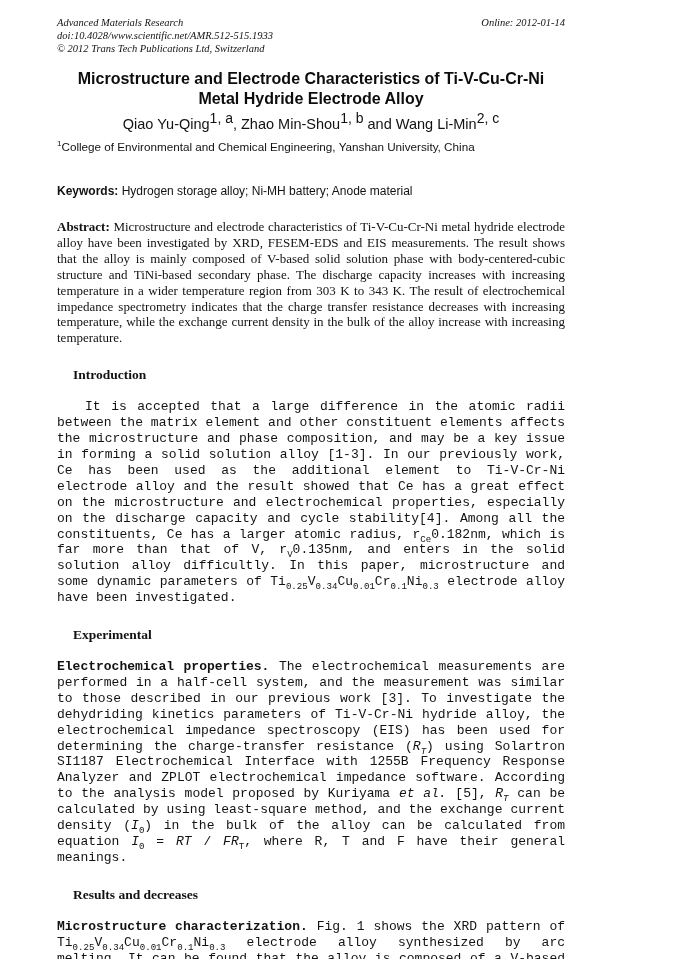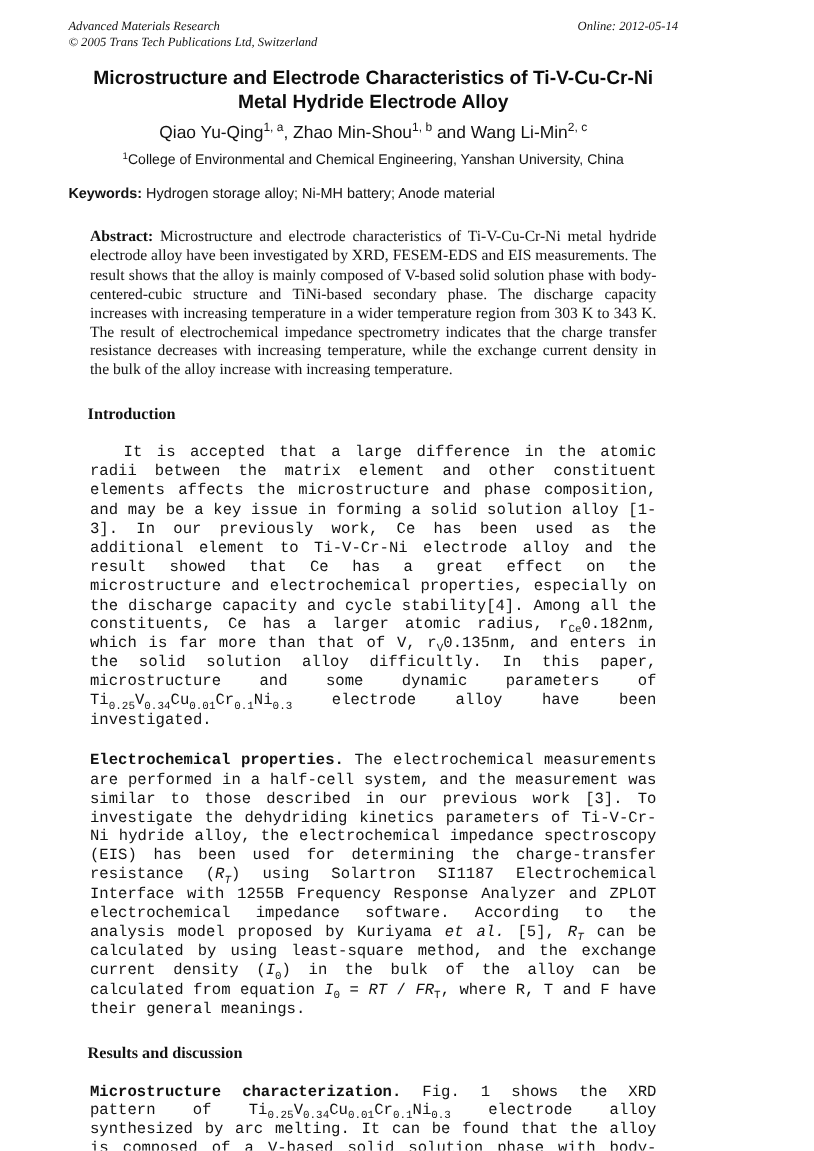--- a/index.html
+++ b/index.html
@@ -17,72 +17,74 @@
   }
   
   .paper-title {
     font:bold 16px/20px "Liberation Sans", sans-serif;
     text-align:center; margin:14px auto 0; max-width:540px; color:#0d0d0d;
   }
   .authors {
     font:14.5px/18px "Liberation Sans", sans-serif;
     text-align:center; margin-top:6px;
   }
-  .authors sup { font-size:10px; }
+  .authors sup { font-size:14px; }
   .affil, .emails {
     font:11.7px/14px "Liberation Sans", sans-serif;
-    text-align:center; margin-top:7px;
+    text-align:left; margin-top:7px;
   }
   .affil sup, .emails sup { font-size:8px; }
   
   .keywords {
-    margin-top:13px;
+    margin-top:30px;
     font:12px/15px "Liberation Sans", sans-serif;
   }
   .keywords .kw-label { font-weight:bold; }
   
   .body-par {
-    margin:18px; margin-top:20px;
+    margin:0; margin-top:20px;
     font:13px/15.9px "Liberation Serif", serif;
     text-align:justify;
   }
   .body-par.tight { margin-top:4px;font-family:Liberation Mono, monospace; }
   .indent-first { text-indent:28px; }
   .sec-heading {
     margin:16px; margin-top:21px;
     font:bold 13.5px/16px "Liberation Serif", serif;
   }
   sub, sup { font-size:70%; line-height:0; }
   b { font-weight:bold; }
 </style>
 </head>
 <body>
 
 <div class="page">
 
   <div class="header-row">
     <div class="meta-left">
       <div>Advanced Materials Research</div>
-      <div>© 2005 Trans Tech Publications Ltd, Switzerland</div>
+      <div>doi:10.4028/www.scientific.net/AMR.512-515.1933</div>
+      <div>© 2012 Trans Tech Publications Ltd, Switzerland</div>
     </div>
-    <div class="online-date">Online: 2012-05-14</div>
+    <div class="online-date">Online: 2012-01-14</div>
   </div>
 
   <h1 class="paper-title">Microstructure and Electrode Characteristics of Ti-V-Cu-Cr-Ni Metal Hydride Electrode Alloy</h1>
 
   <div class="authors">Qiao Yu-Qing<sup>1, a</sup>, Zhao Min-Shou<sup>1, b</sup> and Wang Li-Min<sup>2, c</sup></div>
 
   <div class="affil"><sup>1</sup>College of Environmental and Chemical Engineering, Yanshan University, China</div>
 
 
   <div class="keywords"><span class="kw-label">Keywords:</span><span> Hydrogen storage alloy; Ni-MH battery; Anode material</span></div>
 
   <p class="body-par"><b>Abstract:</b> Microstructure and electrode characteristics of Ti-V-Cu-Cr-Ni metal hydride electrode alloy have been investigated by XRD, FESEM-EDS and EIS measurements. The result shows that the alloy is mainly composed of V-based solid solution phase with body-centered-cubic structure and TiNi-based secondary phase. The discharge capacity increases with increasing temperature in a wider temperature region from 303 K to 343 K. The result of electrochemical impedance spectrometry indicates that the charge transfer resistance decreases with increasing temperature, while the exchange current density in the bulk of the alloy increase with increasing temperature.</p>
 
   <h2 class="sec-heading">Introduction</h2>
   <p class="body-par tight indent-first">It is accepted that a large difference in the atomic radii between the matrix element and other constituent elements affects the microstructure and phase composition, and may be a key issue in forming a solid solution alloy [1-3]. In our previously work, Ce has been used as the additional element to Ti-V-Cr-Ni electrode alloy and the result showed that Ce has a great effect on the microstructure and electrochemical properties, especially on the discharge capacity and cycle stability[4]. Among all the constituents, Ce has a larger atomic radius, r<sub>Ce</sub>0.182nm, which is far more than that of V, r<sub>V</sub>0.135nm, and enters in the solid solution alloy difficultly. In this paper, microstructure and some dynamic parameters of Ti<sub>0.25</sub>V<sub>0.34</sub>Cu<sub>0.01</sub>Cr<sub>0.1</sub>Ni<sub>0.3</sub> electrode alloy have been investigated.</p>
 
+  <h2 class="sec-heading">Experimental</h2>
   <p class="body-par tight"><b>Electrochemical properties.</b> The electrochemical measurements are performed in a half-cell system, and the measurement was similar to those described in our previous work [3]. To investigate the dehydriding kinetics parameters of Ti-V-Cr-Ni hydride alloy, the electrochemical impedance spectroscopy (EIS) has been used for determining the charge-transfer resistance (<i>R<sub>T</sub></i>) using Solartron SI1187 Electrochemical Interface with 1255B Frequency Response Analyzer and ZPLOT electrochemical impedance software. According to the analysis model proposed by Kuriyama <i>et al.</i> [5], <i>R<sub>T</sub></i> can be calculated by using least-square method, and the exchange current density (<i>I</i><sub>0</sub>) in the bulk of the alloy can be calculated from equation <i>I</i><sub>0</sub> = <i>RT</i> / <i>FR</i><sub>T</sub>, where R, T and F have their general meanings.</p>
 
-  <h2 class="sec-heading">Results and discussion</h2>
+  <h2 class="sec-heading">Results and decreases</h2>
   <p class="body-par tight"><b>Microstructure characterization.</b> Fig. 1 shows the XRD pattern of Ti<sub>0.25</sub>V<sub>0.34</sub>Cu<sub>0.01</sub>Cr<sub>0.1</sub>Ni<sub>0.3</sub> electrode alloy synthesized by arc melting. It can be found that the alloy is composed of a V-based solid solution phase with body-centered-cube (bcc) structure in space group <i>Im</i>3<i>m</i> and TiNi-based secondary phase. The lattice parameter and the cell volume of the bcc phase are 0.2987 nm and 0.0266 nm<sup>3</sup>, respectively.</p>
 
 </div>
 
 </body></html>

